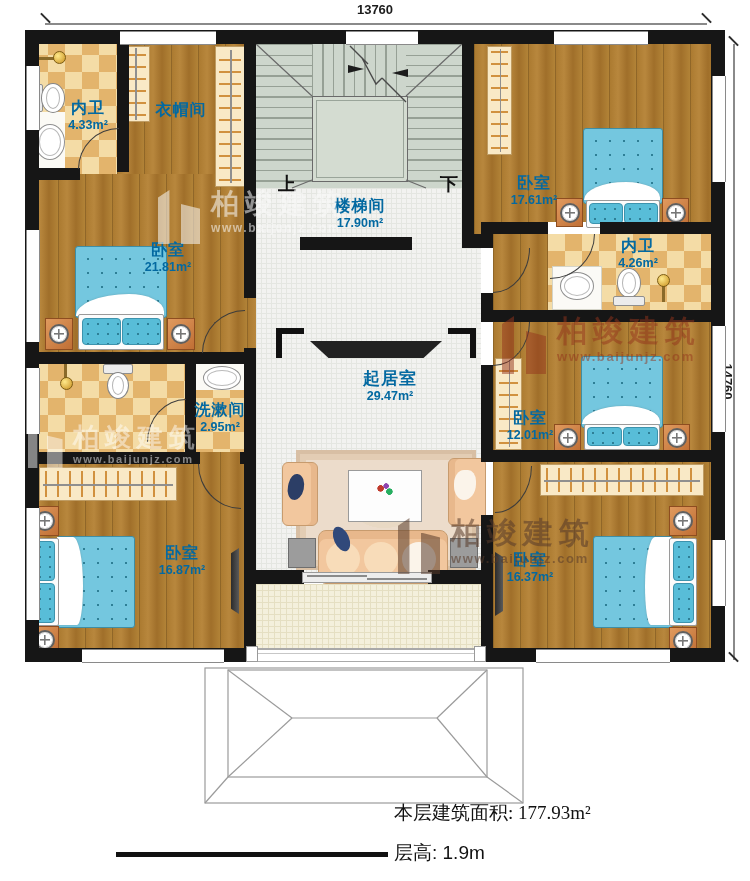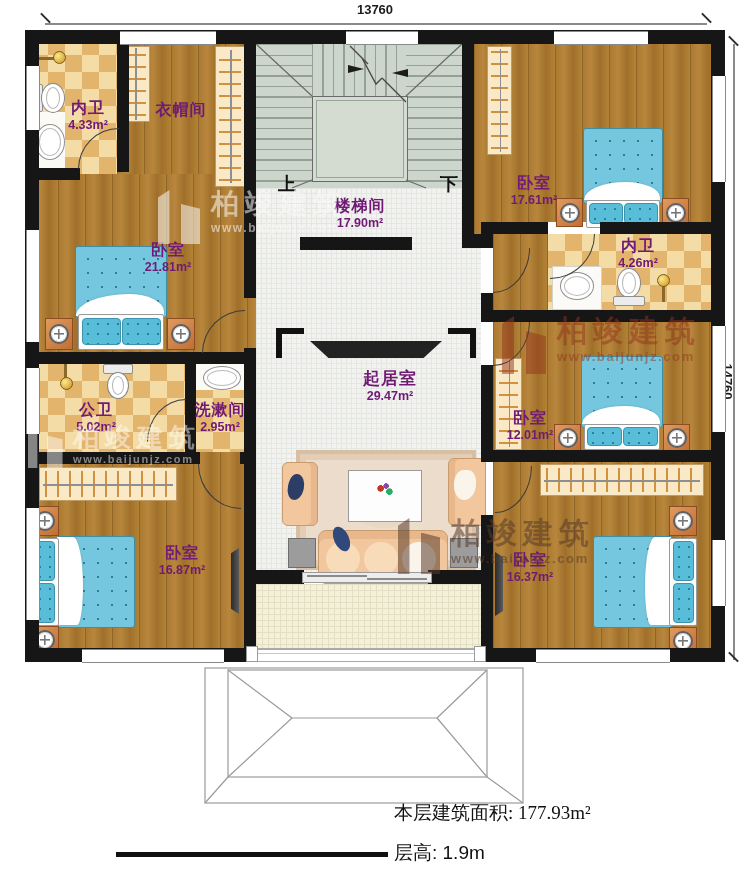--- a/index.html
+++ b/index.html
@@ -66,21 +66,21 @@
     border:1px solid #7c5c14;border-radius:50%;}
   .stick{position:absolute;background:#8a6a2a;}
   .tvp{position:absolute;background:linear-gradient(90deg,#2b2b2b,#5a5a5a);}
   
   .flight{position:absolute;background:#cdd6cc;}
   .fl-vert{background-image:repeating-linear-gradient(180deg,#96a095 0 1.2px,transparent 1.2px 10.5px);}
   .fl-horz{background-image:repeating-linear-gradient(90deg,#96a095 0 1.2px,transparent 1.2px 10.5px);}
   .landing{position:absolute;background:#d4dcd1;border:1px solid #6a6a6a;}
   .landing::after{content:"";position:absolute;inset:3px;border:1px solid #9aa59a;}
   
-  .rlabel{position:absolute;text-align:center;color:#701a75;line-height:1.25;}
+  .rlabel{position:absolute;text-align:center;color:#0369a1;line-height:1.25;}
   .rname{display:block;font-size:16px;font-weight:700;letter-spacing:1px;}
   .rarea{display:block;font-size:12.5px;font-weight:700;}
   .updown{position:absolute;font-size:18px;font-weight:700;color:#111;}
   
   .wm{position:absolute;display:flex;gap:9px;align-items:flex-start;pointer-events:none;}
   .wm-logo{flex:0 0 auto;position:relative;}
   .wm-logo .b1{position:absolute;left:0;bottom:0;width:42%;height:100%;background:currentColor;
     clip-path:polygon(0 14%,62% 0,62% 100%,0 100%);}
   .wm-logo .b2{position:absolute;left:52%;bottom:0;width:44%;height:74%;background:currentColor;
     clip-path:polygon(0 0,100% 12%,100% 100%,0 100%);}
@@ -321,24 +321,20 @@
     <span class="rname">内卫</span>
     <span class="rarea">4.33m²</span>
   </div>
   <div class="rlabel" style="left:134px;top:100px;width:94px;">
     <span class="rname">衣帽间</span>
   </div>
   <div class="rlabel" style="left:120px;top:240px;width:96px;">
     <span class="rname">卧室</span>
     <span class="rarea">21.81m²</span>
   </div>
-  <div class="rlabel" style="left:52px;top:400px;width:88px;">
-    <span class="rname">公卫</span>
-    <span class="rarea">5.02m²</span>
-  </div>
   <div class="rlabel" style="left:168px;top:400px;width:104px;">
     <span class="rname">洗漱间</span>
     <span class="rarea">2.95m²</span>
   </div>
   <div class="rlabel" style="left:130px;top:543px;width:104px;">
     <span class="rname">卧室</span>
     <span class="rarea">16.87m²</span>
   </div>
   <div class="rlabel" style="left:308px;top:196px;width:104px;">
     <span class="rname">楼梯间</span>

